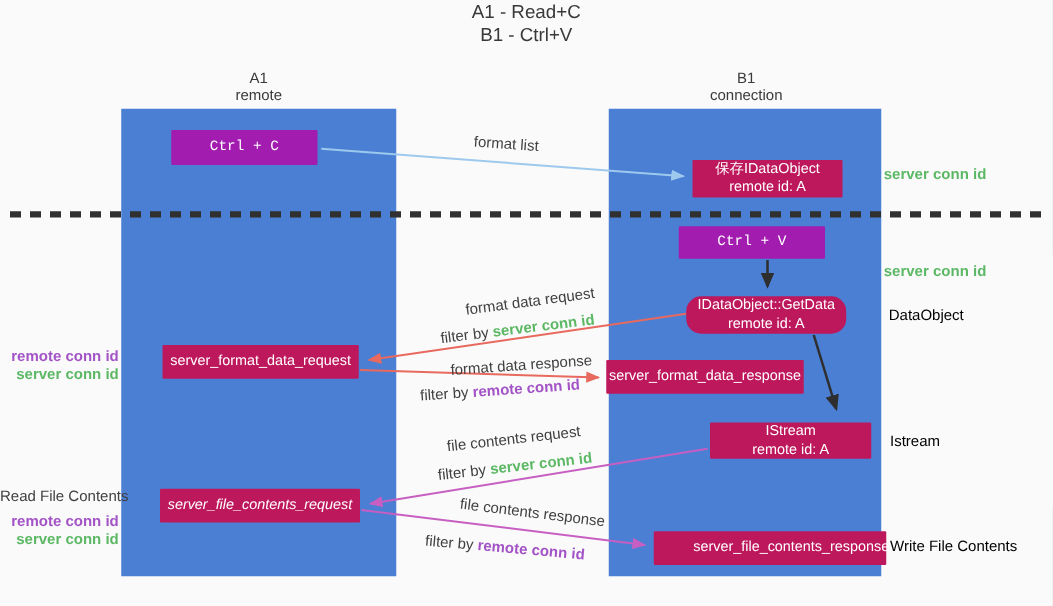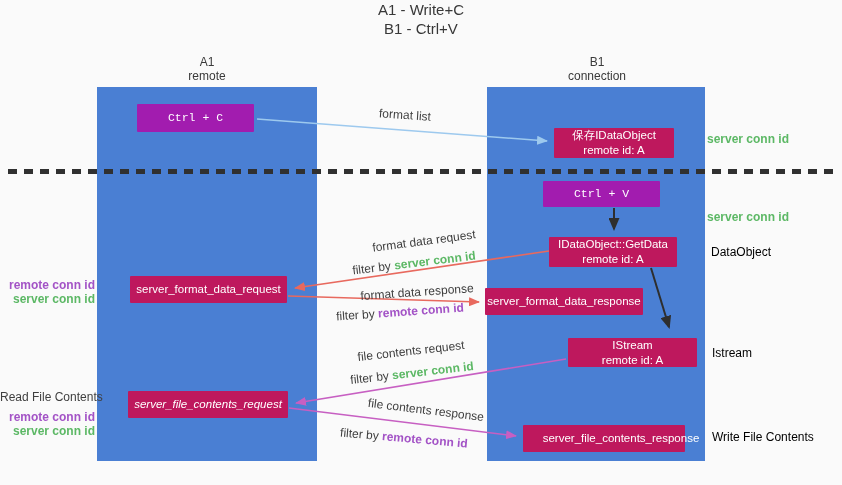--- a/index.html
+++ b/index.html
@@ -45,21 +45,21 @@
   .side-col { position:absolute; left:0; width:95px; text-align:right; white-space:nowrap; font-size:12px; }
   .accent-green  { color:#5cb865; font-weight:bold; }
   .accent-purple { color:#a353c6; font-weight:bold; }
 </style>
 </head>
 <body>
 
 <div class="canvas">
 
   <div class="title">
-    <div>A1 - Write+C</div>
+    <div>A1 - Read+C</div>
     <div>B1 - Ctrl+V</div>
   </div>
 
   <div class="lane-header" style="left:147px;">
     <div>A1</div>
     <div>remote</div>
   </div>
   <div class="lane-header" style="left:537px;">
     <div>B1</div>
     <div>connection</div>
@@ -100,21 +100,21 @@
 
   <div class="box orange" style="left:554px; top:128px; width:120px; height:30px;">
     <div>保存IDataObject</div>
     <div>remote id: A</div>
   </div>
 
   <div class="box green" style="left:543px; top:181px; width:117px; height:26px;">
     <div>Ctrl + V</div>
   </div>
 
-  <div class="box orange" style="left:549px; top:237px; width:128px; height:30px;">
+  <div class="box orange" style="left:549px; top:237px; width:128px; height:30px;border-radius:12px;">
     <div>IDataObject::GetData</div>
     <div>remote id: A</div>
   </div>
 
   <div class="box orange" style="left:130px; top:276px; width:157px; height:27px;text-align:center;">
     <div>server_format_data_request</div>
   </div>
 
   <div class="box orange" style="left:485px; top:288px; width:158px; height:27px;">
     <div>server_format_data_response</div>
@@ -122,21 +122,21 @@
 
   <div class="box orange" style="left:568px; top:338px; width:129px; height:29px;">
     <div>IStream</div>
     <div>remote id: A</div>
   </div>
 
   <div class="box orange" style="left:128px; top:391px; width:160px; height:27px;font-style:italic;">
     <div>server_file_contents_request</div>
   </div>
 
-  <div class="box orange" style="left:523px; top:425px; width:162px; height:27px;padding-left:34px;">
+  <div class="box orange" style="left:523px; top:425px; width:186px; height:27px;padding-left:34px;">
     <div>server_file_contents_response</div>
   </div>
 
   <div class="flow-label" style="left:405px; top:115px; transform:translate(-50%,-50%) rotate(4deg);">format list</div>
 
   <div class="flow-label" style="left:424px; top:241px; transform:translate(-50%,-50%) rotate(-7.5deg);">format data request</div>
 
   <div class="flow-label" style="left:414px; top:263px; transform:translate(-50%,-50%) rotate(-7deg);">
     <span>filter by</span>
     <span class="accent-green">server conn id</span>

